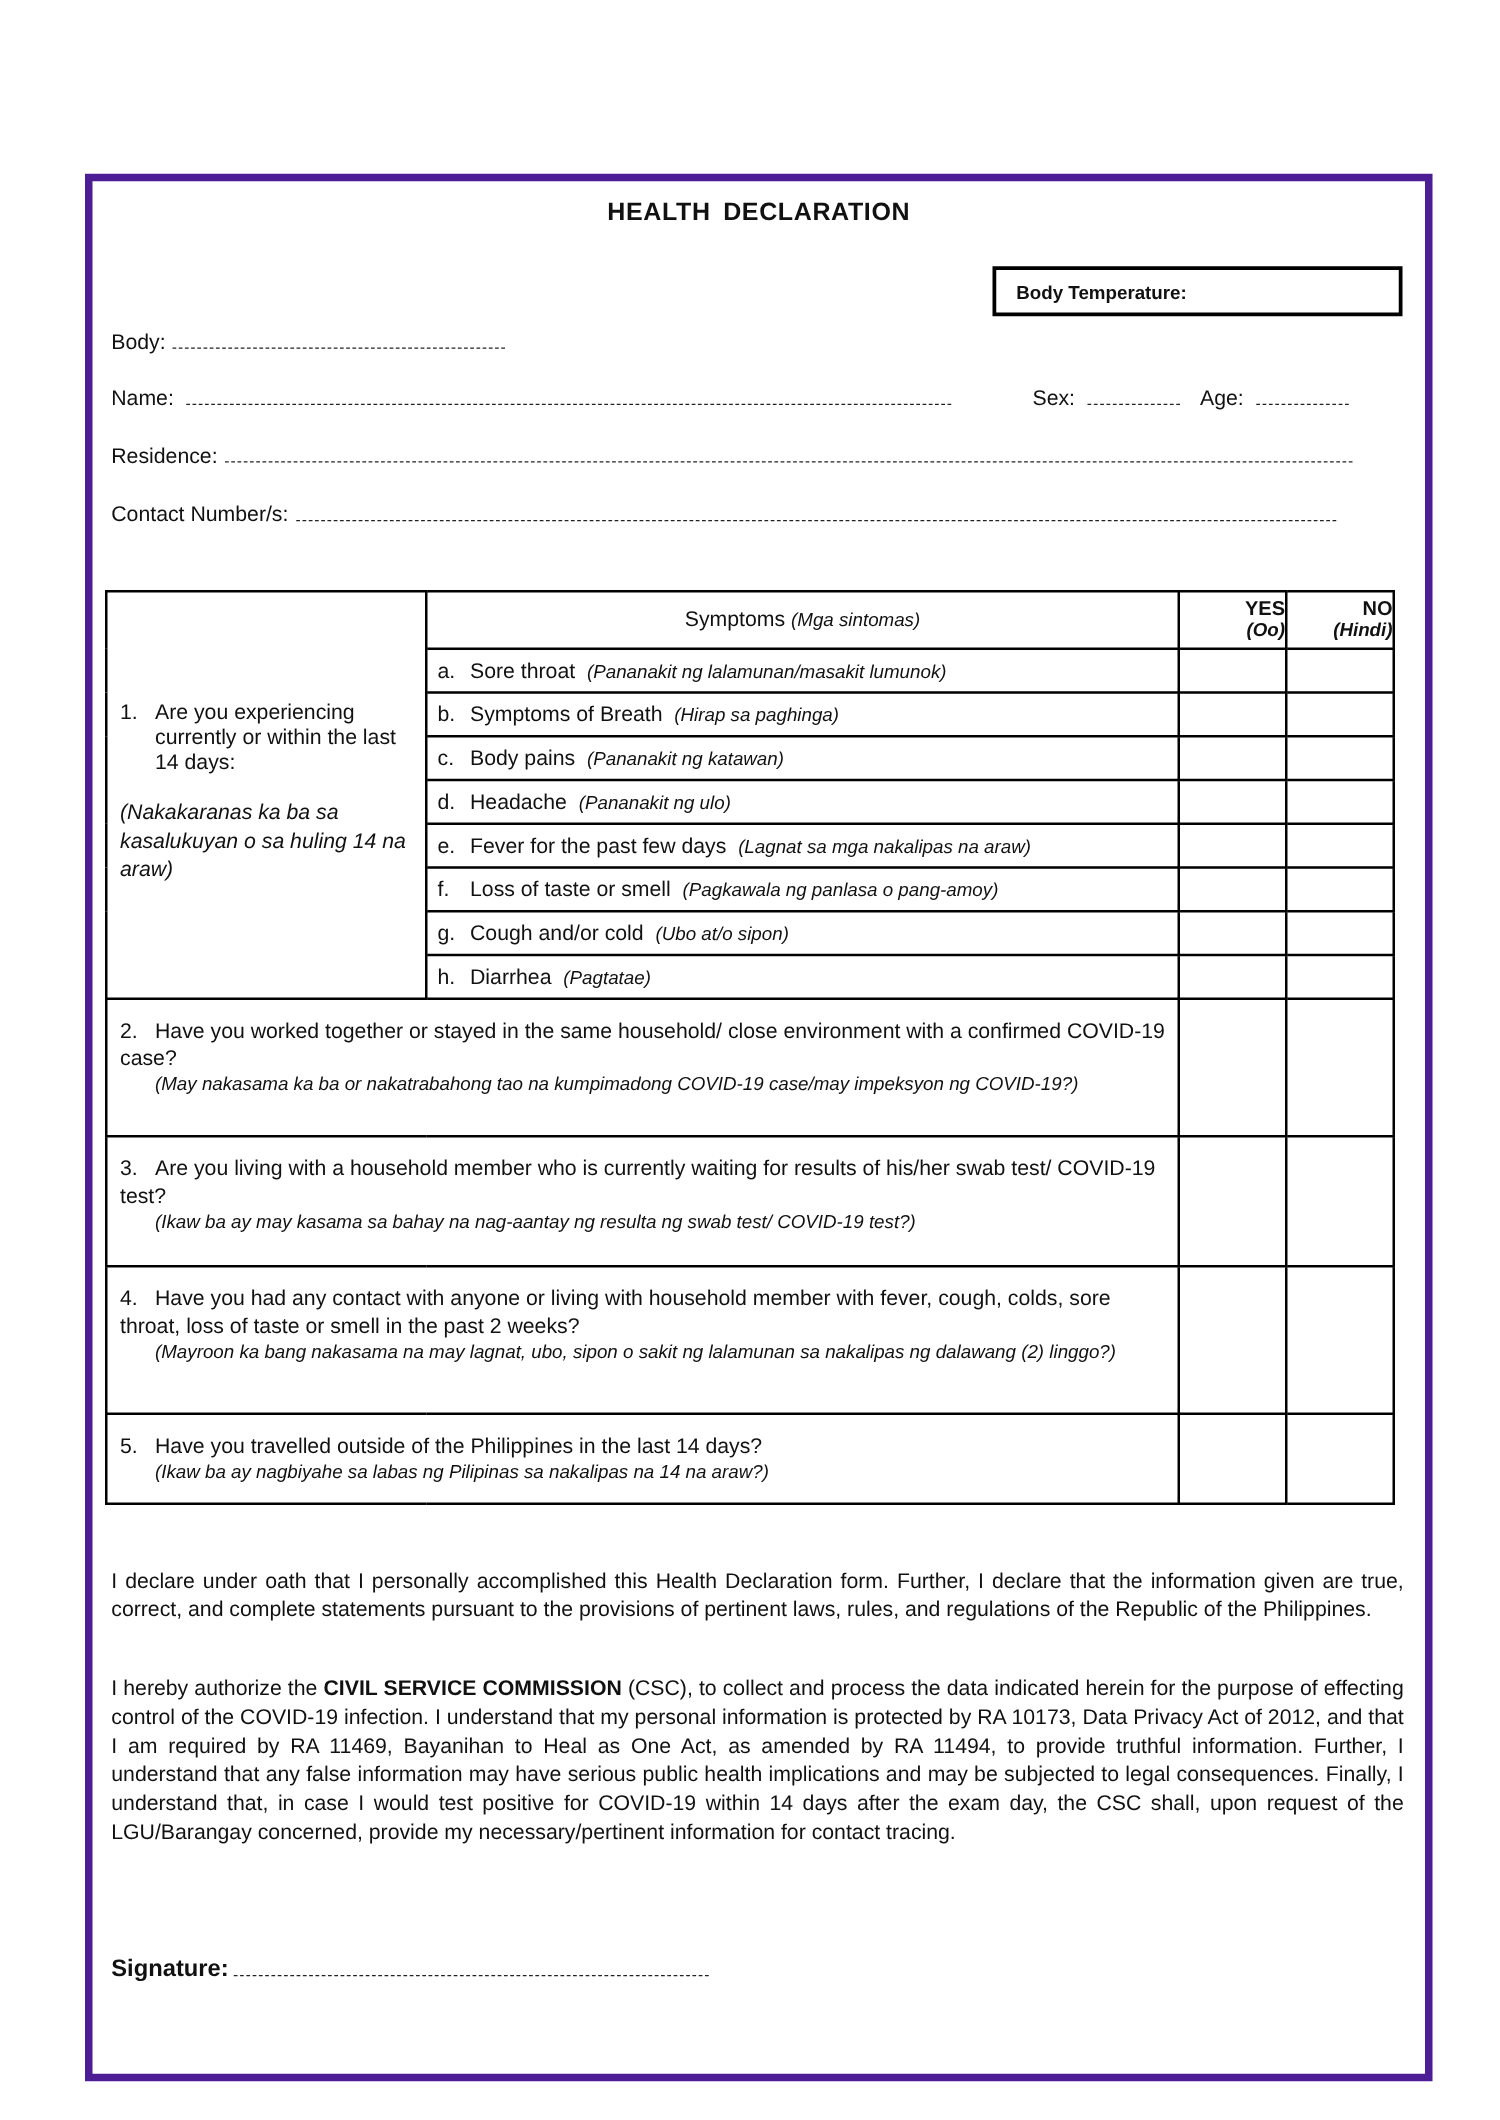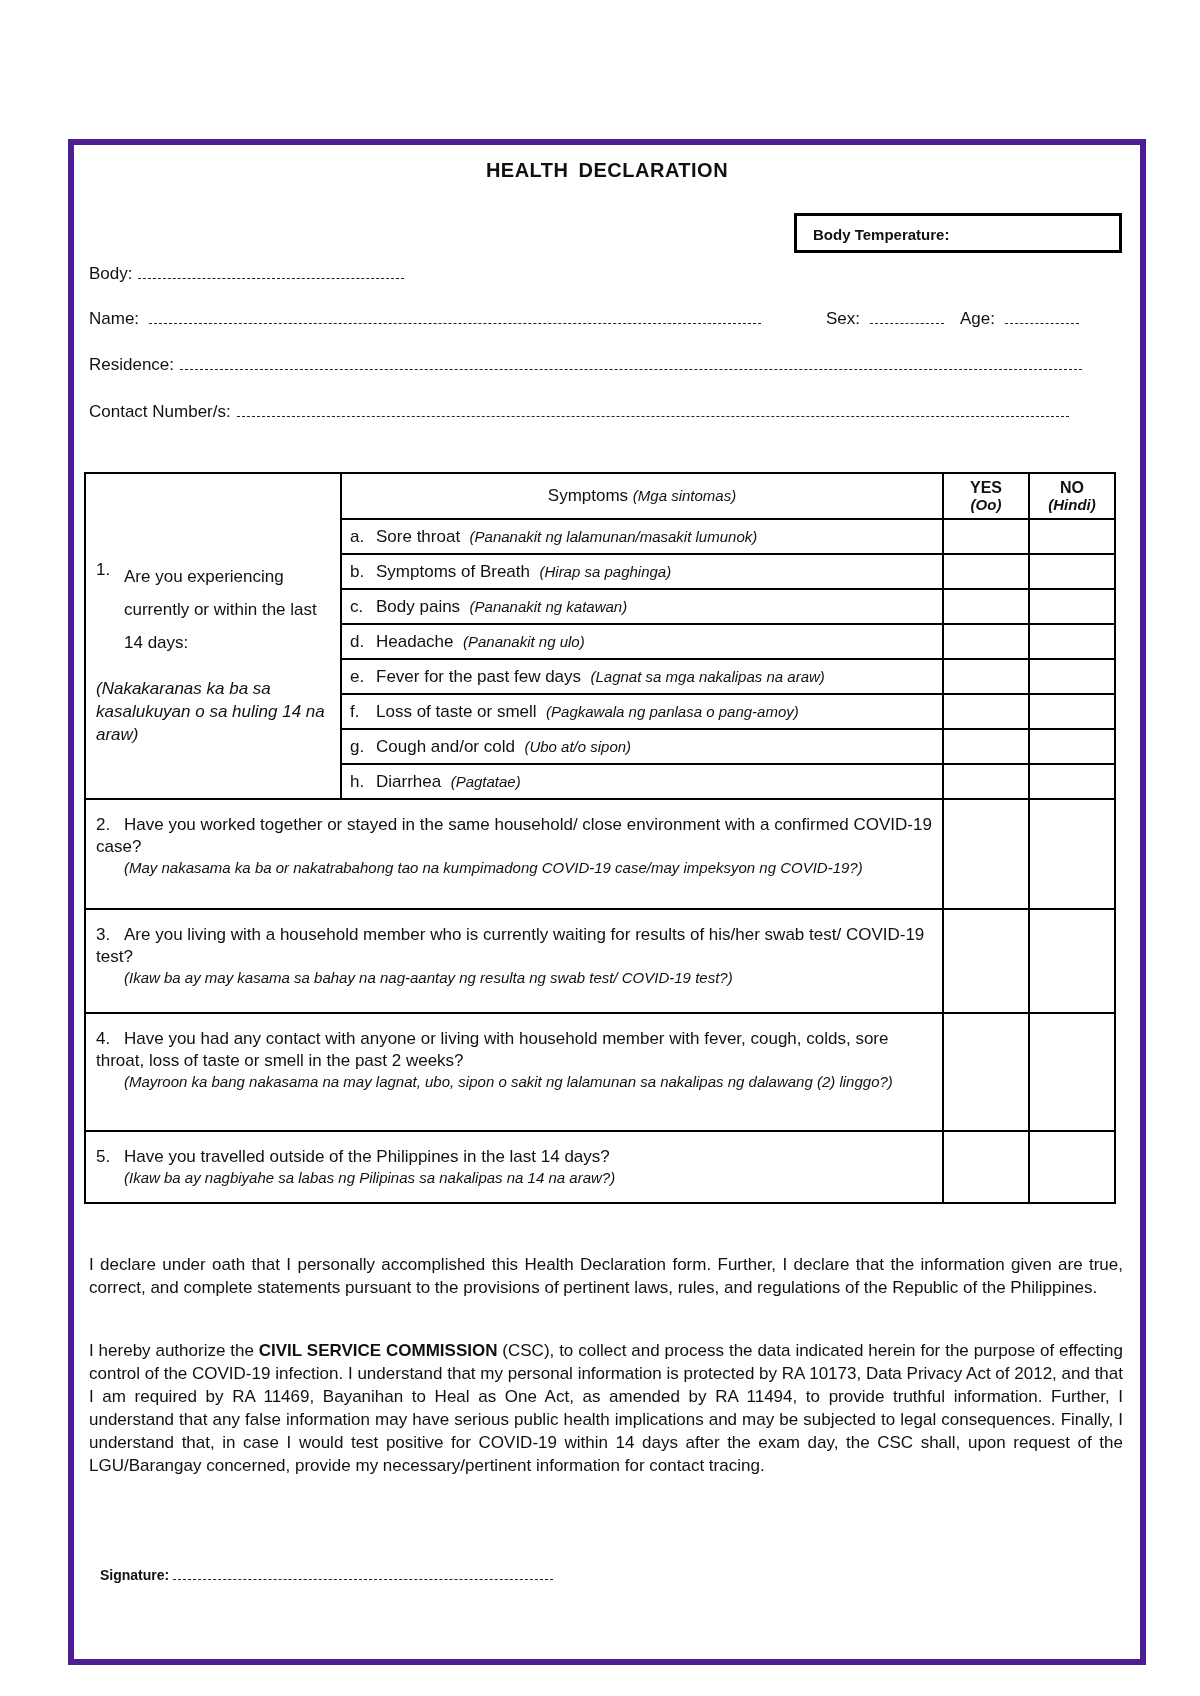--- a/index.html
+++ b/index.html
@@ -6,32 +6,32 @@
   body { width:1200px; height:1696px; position:relative; font-family:"Liberation Sans", sans-serif; color:#111; }
   .frame { position:absolute; left:68px; top:139px; width:1066px; height:1514px; border:6px solid #4c1d95; box-sizing:content-box; }
   .title { position:absolute; left:0; right:0; top:14px; text-align:center; font-weight:bold; font-size:20px; letter-spacing:0.5px; word-spacing:4px; }
   .temp-box { position:absolute; left:720px; top:68px; width:328px; height:40px; border:3px solid #000; box-sizing:border-box; }
   .temp-box span { position:absolute; left:16px; top:10px; font-size:15px; font-weight:bold; }
   .field { position:absolute; left:15px; font-size:17px; white-space:nowrap; }
   .field .line { display:inline-block; border-bottom:1.5px dashed #222; height:14px; vertical-align:baseline; margin-left:6px; }
   table.q { position:absolute; left:10px; top:327px; width:1032px; border-collapse:collapse; font-size:17px; }
   table.q td { border:2px solid #000; vertical-align:top; padding:0; }
   .hdr { text-align:center; vertical-align:middle !important; height:44px; }
-  .yn { text-align:center; font-weight:bold; font-size:16px; line-height:17px; vertical-align:middle !important;margin-top:44px; }
+  .yn { text-align:right; font-weight:bold; font-size:16px; line-height:17px; vertical-align:middle !important;margin-top:44px; }
   .yn i { font-weight:bold; font-size:15px; display:block; }
   .sym { height:33px; vertical-align:middle !important; padding-left:8px !important; white-space:nowrap; }
   .sym i { font-size:15px; }
   .q1 { padding:86px 10px 0 10px !important; }
   .num { display:inline-block; width:28px; }
   .q1 .tl { margin-top:18px; font-style:italic; line-height:23px; }
   .qrow { padding:14px 10px 10px 10px !important; line-height:22px; }
   .qrow .tl { font-style:italic; font-size:15px; line-height:20px; padding-left:28px; }
   .box { width:84px; }
   .para { position:absolute; left:15px; width:1034px; font-size:17px; line-height:23px; text-align:justify; }
-  .sig { position:absolute; left:26px; top:1457px; font-size:14px; font-weight:bold; }
+  .sig { position:absolute; left:15px; top:1457px; font-size:19px; font-weight:bold; }
   .sig .line { display:inline-block; border-bottom:1.5px dashed #222; width:380px; height:14px; margin-left:4px; }
 </style>
 </head>
 <body>
 
 <div class="frame">
   <div class="title">HEALTH DECLARATION</div>
 
   <div class="temp-box">
     <span>Body Temperature:</span>
@@ -56,21 +56,21 @@
   </div>
 
   <div class="field" style="top:257px;">
     <span>Contact Number/s:</span><span class="line" style="width:832px"></span>
   </div>
 
   <table class="q">
     <tbody>
         <tr>
       <td rowspan="9" class="q1" style="width:234px;">
-        <div><span class="num">1.</span><span style="display:inline-block;width:200px;vertical-align:top;line-height:33px;">Are you experiencing currently or within the last 14 days:</span></div>
+        <div><span class="num">1.</span><span style="display:inline-block;width:200px;vertical-align:top;line-height:20px;">Are you experiencing currently or within the last 14 days:</span></div>
         <div class="tl">(Nakakaranas ka ba sa kasalukuyan o sa huling 14 na araw)</div>
       </td>
       <td class="hdr">
         <span>Symptoms</span>
         <i style="font-size:15px">(Mga sintomas)</i>
       </td>
       <td class="yn box"><span>YES</span><i>(Oo)</i></td>
       <td class="yn box"><span>NO</span><i>(Hindi)</i></td>
     </tr>
     <tr>

